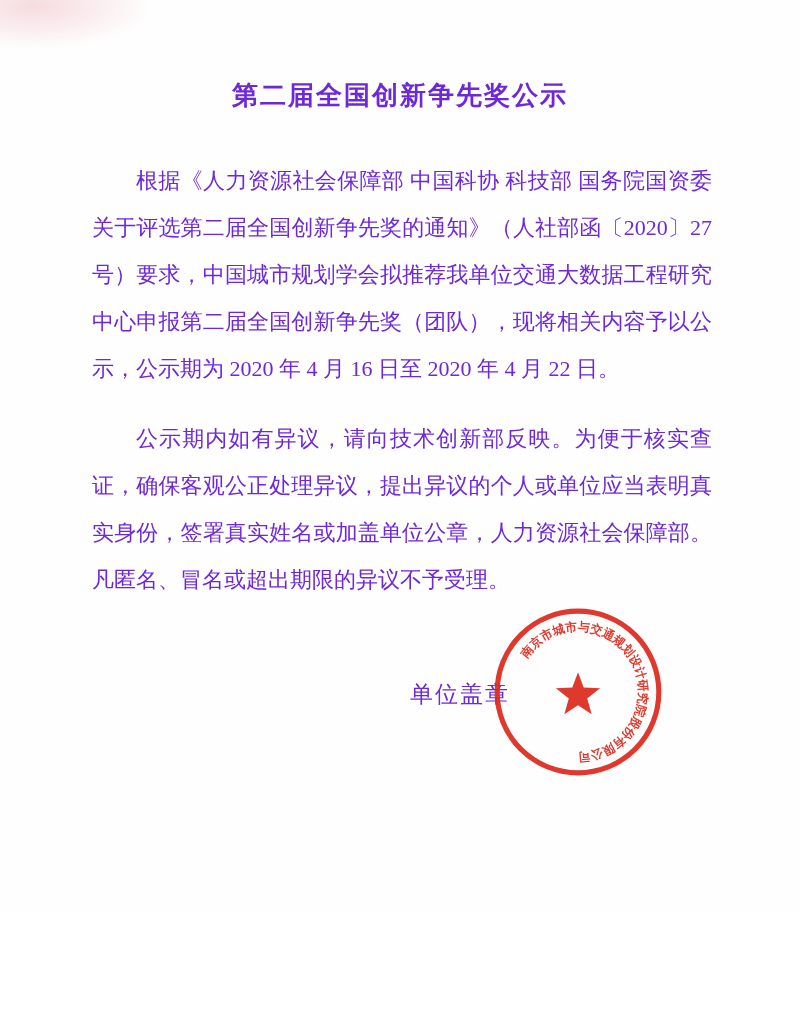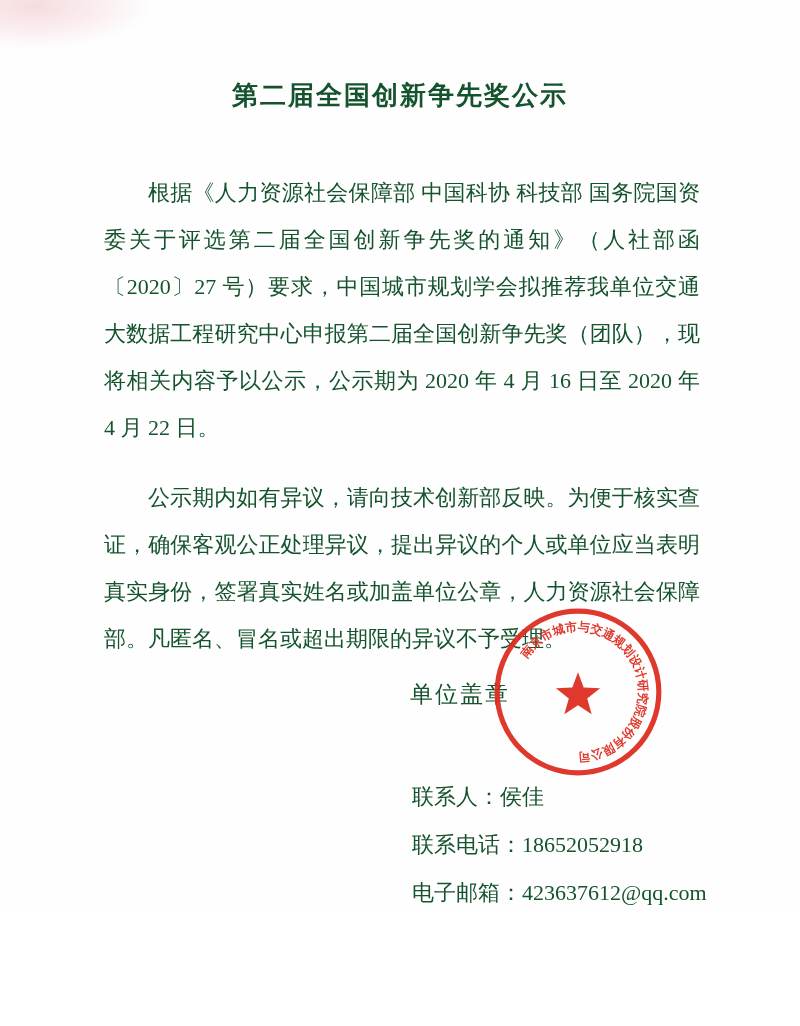--- a/index.html
+++ b/index.html
@@ -7,21 +7,21 @@
     padding: 0;
     background: #ffffff;
   }
   .page {
     position: relative;
     width: 800px;
     height: 911px;
     background: #fefefe;
     overflow: hidden;
     font-family: "Liberation Serif", serif;
-    color: #14532d;
+    color: #6d28d9;
   }
   .scan-smudge {
     position: absolute;
     left: -30px;
     top: -22px;
     width: 180px;
     height: 70px;
     background: radial-gradient(ellipse at 35% 40%, rgba(228,140,150,0.30), rgba(228,140,150,0.12) 45%, transparent 72%);
     pointer-events: none;
   }
@@ -38,21 +38,21 @@
   .doc-body {
     position: absolute;
     top: 157px;
     left: 92px;
     width: 620px;
     font-size: 22px;
     line-height: 47px;
     text-align: justify;
   }
   .doc-paragraph {
-    margin: 12px;
+    margin: 0;
     text-indent: 2em;
   }
   .doc-paragraph + .doc-paragraph {
     margin-top: 23px;
   }
   .seal-label {
     position: absolute;
     left: 410px;
     top: 679px;
     font-size: 23px;
@@ -99,25 +99,14 @@
     </defs>
     <circle cx="100" cy="100" r="94" fill="none" stroke-width="6" stroke="#dd2b1e"></circle>
     <g transform="rotate(33 100 100)">
       <text font-size="14" font-weight="bold" letter-spacing="0" font-family="Liberation Serif, serif" fill="#dd2b1e">
         <textPath href="#sealTextPath" startOffset="0">南京市城市与交通规划设计研究院股份有限公司</textPath>
       </text>
     </g>
     <polygon points="100,77 106.6,94.9 125.7,95.7 110.7,107.5 115.9,125.8 100,115.3 84.1,125.8 89.3,107.5 74.3,95.7 93.4,94.9" fill="#dd2b1e"></polygon>
   </svg>
 
-  <div class="contacts">
-    <div class="contact-line">
-      <span>联系人：</span><span>侯佳</span>
-    </div>
-    <div class="contact-line">
-      <span>联系电话：</span><span>18652052918</span>
-    </div>
-    <div class="contact-line">
-      <span>电子邮箱：</span><span>423637612@qq.com</span>
-    </div>
-  </div>
 
 </div>
 
 </body></html>

